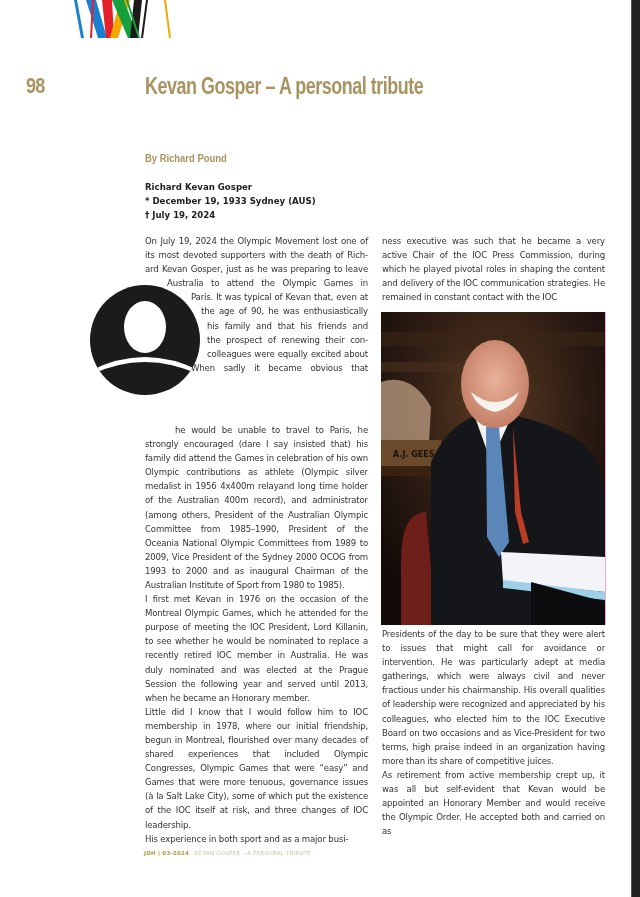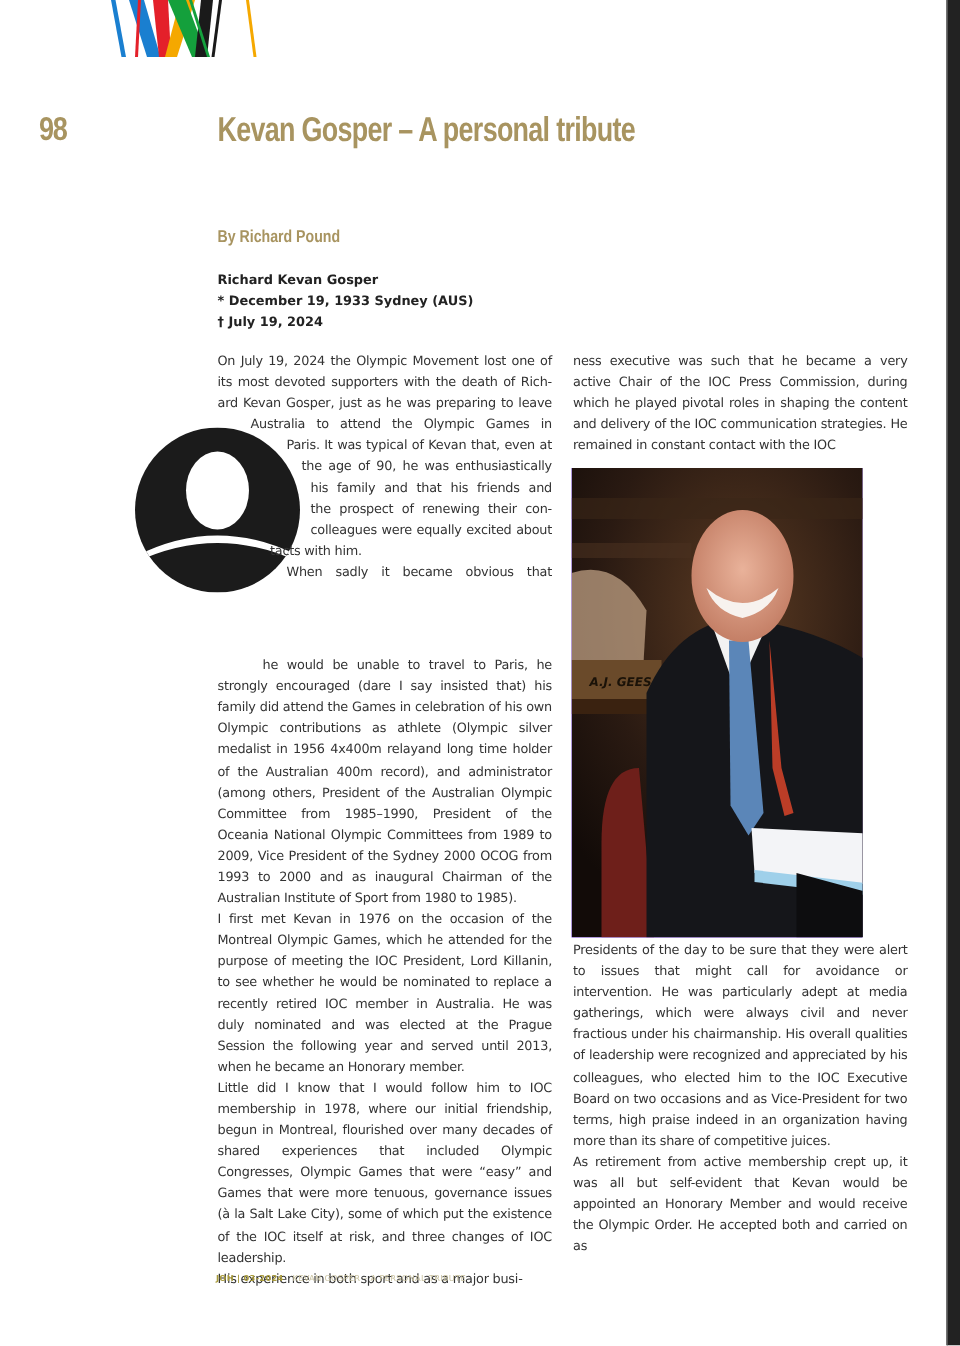--- a/index.html
+++ b/index.html
@@ -20,21 +20,21 @@
   .bio { position: absolute; left: 141px; top: 180px; font-family: "DejaVu Sans", sans-serif; font-weight: bold; font-size: 8.6px; line-height: 14px; color: #222; }
   .bio div { white-space: nowrap; }
 
   .col { position: absolute; font-family: "DejaVu Sans", sans-serif; font-size: 8.55px; line-height: 14.1px; color: #333; text-align: justify; letter-spacing: -0.15px; }
   .col p { text-align: justify; text-align-last: left; }
   .col-left { left: 141px; top: 234px; width: 223px; }
   .col-right { left: 378px; top: 234px; width: 223px; }
 
   .avatar { position: absolute; left: 86px; top: 285px; width: 110px; height: 110px; }
 
-  .photo { position: absolute; left: 377px; top: 312px; width: 194px; height: 313px; overflow: hidden; background: #8b5cf6; font-style: italic; }
+  .photo { position: absolute; left: 377px; top: 312px; width: 225px; height: 313px; overflow: hidden; background: #f9a8d4; }
   .photo-text { position: absolute; left: 378px; top: 627px; width: 223px; }
 
   .footer { position: absolute; left: 140px; top: 850px; font-family: "DejaVu Sans", sans-serif; font-size: 5.5px; letter-spacing: 0.2px; white-space: nowrap; }
   .footer .journal { color: #a89a3a; font-weight: bold; }
   .footer .section { color: #c9c2a0; margin-left: 4px; }
 </style>
 </head>
 <body>
 
 <div class="page">
@@ -78,21 +78,20 @@
     <div id="intro-lines">
         <div style="padding-left: 0px; white-space: nowrap; text-align: justify; text-align-last: justify;">On July 19, 2024 the Olympic Movement lost one of</div>
         <div style="padding-left: 0px; white-space: nowrap; text-align: justify; text-align-last: justify;">its most devoted supporters with the death of Rich-</div>
         <div style="padding-left: 0px; white-space: nowrap; text-align: justify; text-align-last: justify;">ard Kevan Gosper, just as he was preparing to leave</div>
         <div style="padding-left: 22px; white-space: nowrap; text-align: justify; text-align-last: justify;">Australia to attend the Olympic Games in</div>
         <div style="padding-left: 46px; white-space: nowrap; text-align: justify; text-align-last: justify;">Paris. It was typical of Kevan that, even at</div>
         <div style="padding-left: 56px; white-space: nowrap; text-align: justify; text-align-last: justify;">the age of 90, he was enthusiastically</div>
         <div style="padding-left: 62px; white-space: nowrap; text-align: justify; text-align-last: justify;">his family and that his friends and</div>
         <div style="padding-left: 62px; white-space: nowrap; text-align: justify; text-align-last: justify;">the prospect of renewing their con-</div>
         <div style="padding-left: 62px; white-space: nowrap; text-align: justify; text-align-last: justify;">colleagues were equally excited about</div>
-        <div style="padding-left: 35px; white-space: nowrap;">tacts with him.</div>
         <div style="padding-left: 46px; white-space: nowrap; text-align: justify; text-align-last: justify;">When sadly it became obvious that</div>
         <div style="padding-left: 30px; white-space: nowrap; text-align: justify; text-align-last: justify; margin-top: 48px;">he would be unable to travel to Paris, he</div>
       </div>
     <p>strongly encouraged (dare I say insisted that) his family did attend the Games in celebration of his own Olympic contributions as athlete (Olympic silver medalist in 1956 4x400m relayand long time holder of the Australian 400m record), and administrator (among others, President of the Australian Olympic Committee from 1985–1990, President of the Oceania National Olympic Committees from 1989 to 2009, Vice President of the Sydney 2000 OCOG from 1993 to 2000 and as inaugural Chairman of the Australian Institute of Sport from 1980 to 1985).</p>
     <p>I first met Kevan in 1976 on the occasion of the Montreal Olympic Games, which he attended for the purpose of meeting the IOC President, Lord Killanin, to see whether he would be nominated to replace a recently retired IOC member in Australia. He was duly nominated and was elected at the Prague Session the following year and served until 2013, when he became an Honorary member.</p>
     <p>Little did I know that I would follow him to IOC membership in 1978, where our initial friendship, begun in Montreal, flourished over many decades of shared experiences that included Olympic Congresses, Olympic Games that were “easy” and Games that were more tenuous, governance issues (à la Salt Lake City), some of which put the existence of the IOC itself at risk, and three changes of IOC leadership.</p>
     <p>His experience in both sport and as a major busi-</p>
   </div>
 
   <div class="col col-right">

